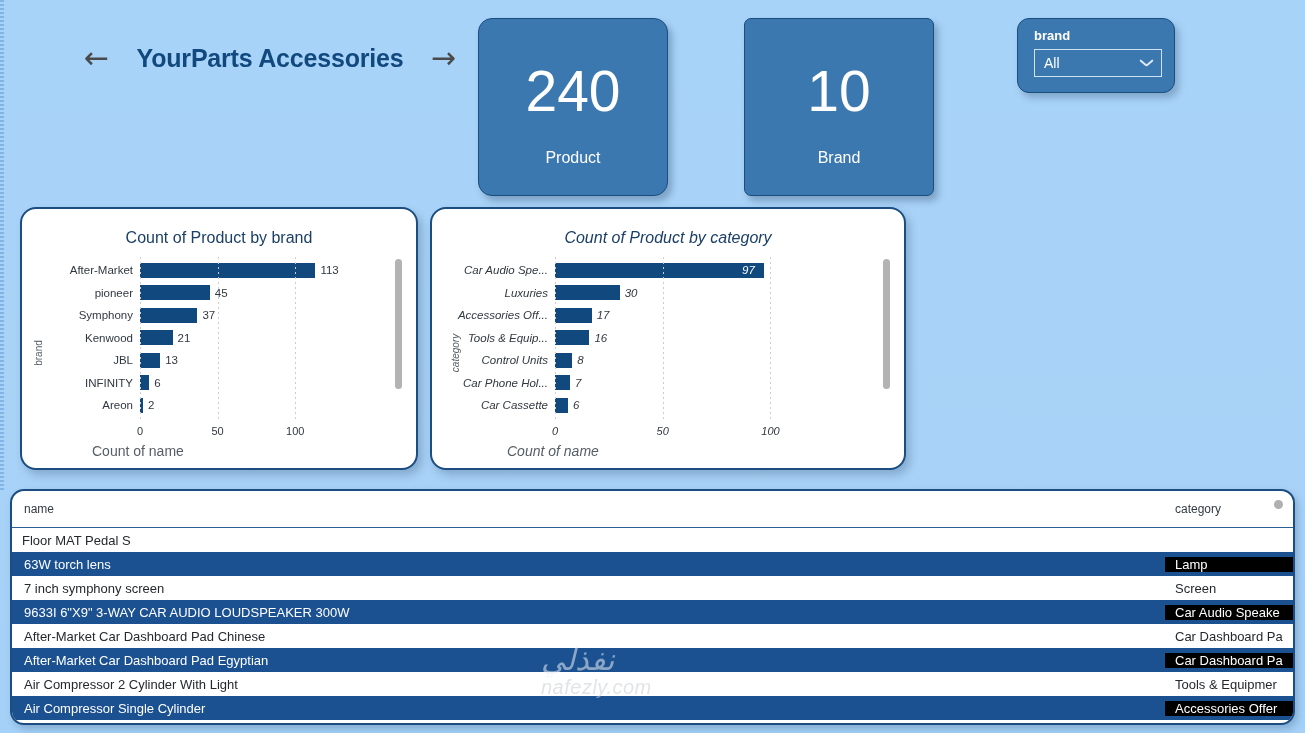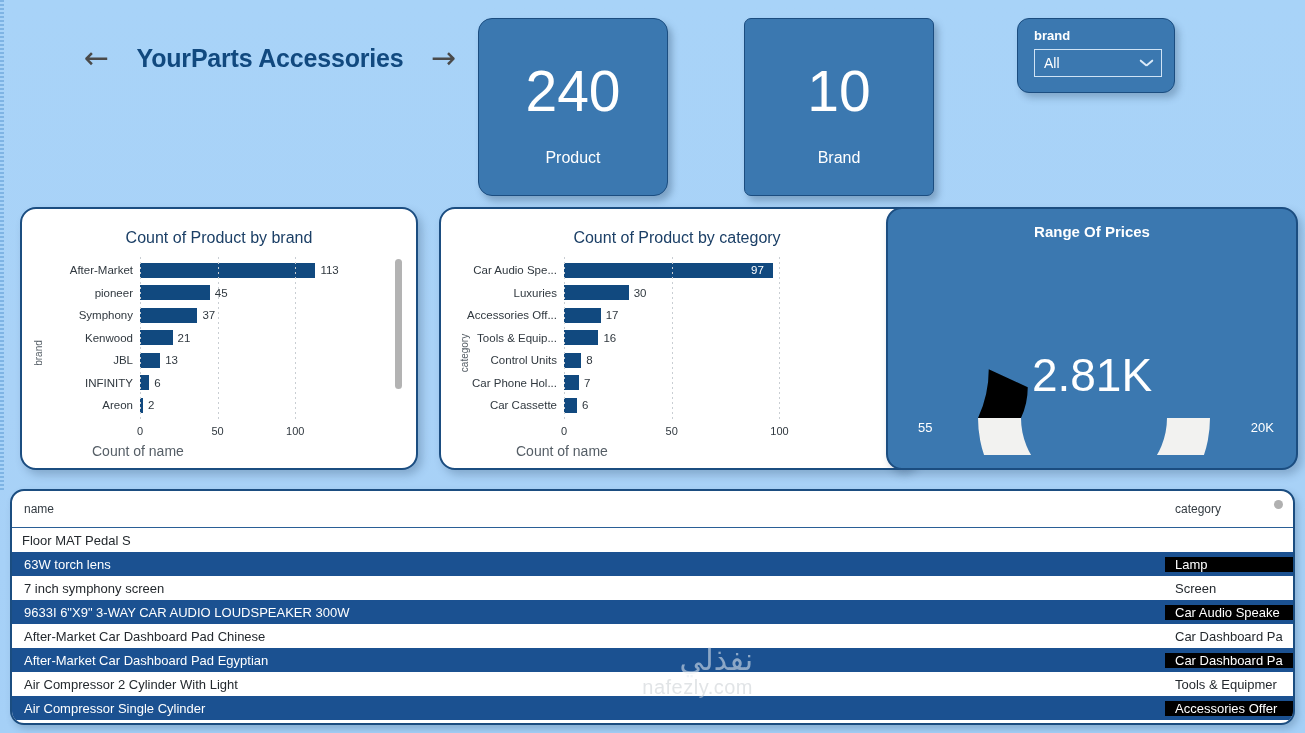--- a/index.html
+++ b/index.html
@@ -130,21 +130,21 @@
   .visual-card {
     position: absolute;
     border-radius: 16px;
     border: 2px solid #1b4d80;
     background: #ffffff;
     box-shadow: 4px 5px 8px rgba(40,70,100,0.28);
     box-sizing: border-box;
     overflow: hidden;
   }
   #chart-brand    { left: 20px;  top: 207px; width: 398px; height: 263px; }
-  #chart-category { left: 439px; top: 207px; width: 476px; height: 263px; }
+  #chart-category { left: 430px; top: 207px; width: 476px; height: 263px; font-style: italic; }
   #gauge-card     { left: 886px; top: 207px; width: 412px; height: 263px;
                     background: #3b78b0; }
   .visual-title {
     text-align: center;
     font-size: 16px;
     color: #1b3f66;
     padding-top: 20px;
     font-family: "Liberation Sans", sans-serif;
   }
   #gauge-title { color: #ffffff; font-weight: bold; font-size: 15px; padding-top: 14px; }
@@ -294,25 +294,26 @@
     position: absolute;
     right: 10px; top: 9px;
     width: 9px; height: 9px;
     border-radius: 50%;
     background: #b0b0b0;
   }
 
   
   #watermark {
     position: absolute;
-    left: 588px; top: 645px;
+    left: 541px; top: 645px;
     width: 165px;
-    text-align: right;
+    text-align: left;
     pointer-events: none;
     opacity: 0.55;
+    font-style: italic;
   }
   #wm-ar {
     font-size: 30px;
     color: #e9eef3;
     font-family: "DejaVu Sans", sans-serif;
     line-height: 1;
     letter-spacing: 1px;
   }
   #wm-en {
     font-size: 20px;
@@ -481,38 +482,20 @@
         <div class="xaxis" style="top: 169.5px;">
           <div class="xtick" style="left: 123px;">0</div>
           <div class="xtick" style="left: 230.727px;">50</div>
           <div class="xtick" style="left: 338.455px;">100</div>
           <div class="axis-title-x" style="padding-left: 75px;">Count of name</div>
         </div>
         <div class="vscroll" style="right: 14px; top: 4px; height: 130px;"></div>
       </div>
   </div>
 
-  <div class="visual-card" id="gauge-card">
-    <div class="visual-title" id="gauge-title">Range Of Prices</div>
-    <div id="gauge-wrap">
-      <svg width="412" height="215" viewBox="0 0 412 215" style="position:absolute;left:0;top:0;">
-        <path id="gauge-track" fill="#f2f2f0" d="M 322 178
-            A 116 116 0 0 1 90 178
-            L 133 178
-            A 73 73 0 0 0 279 178 Z"></path>
-        <path id="gauge-fill" fill="#000000" d="M 100.75169528976548 129.22711454484542
-            A 116 116 0 0 1 90 178
-            L 133 178
-            A 73 73 0 0 0 139.76615307028345 147.3067186359803 Z"></path>
-      </svg>
-      <div id="gauge-value">2.81K</div>
-      <div class="gauge-minmax" id="gauge-min">55</div>
-      <div class="gauge-minmax" id="gauge-max">20K</div>
-    </div>
-  </div>
 
   <div id="table-card">
     <div id="table-inner">
       <div class="trow" id="table-head">
         <div class="cell cell-name">name</div>
         <div class="cell cell-cat">category</div>
       </div>
       <div id="table-body">
           <div class="trow">
             <div class="cell cell-cat">Floor MAT Pedal S</div>

